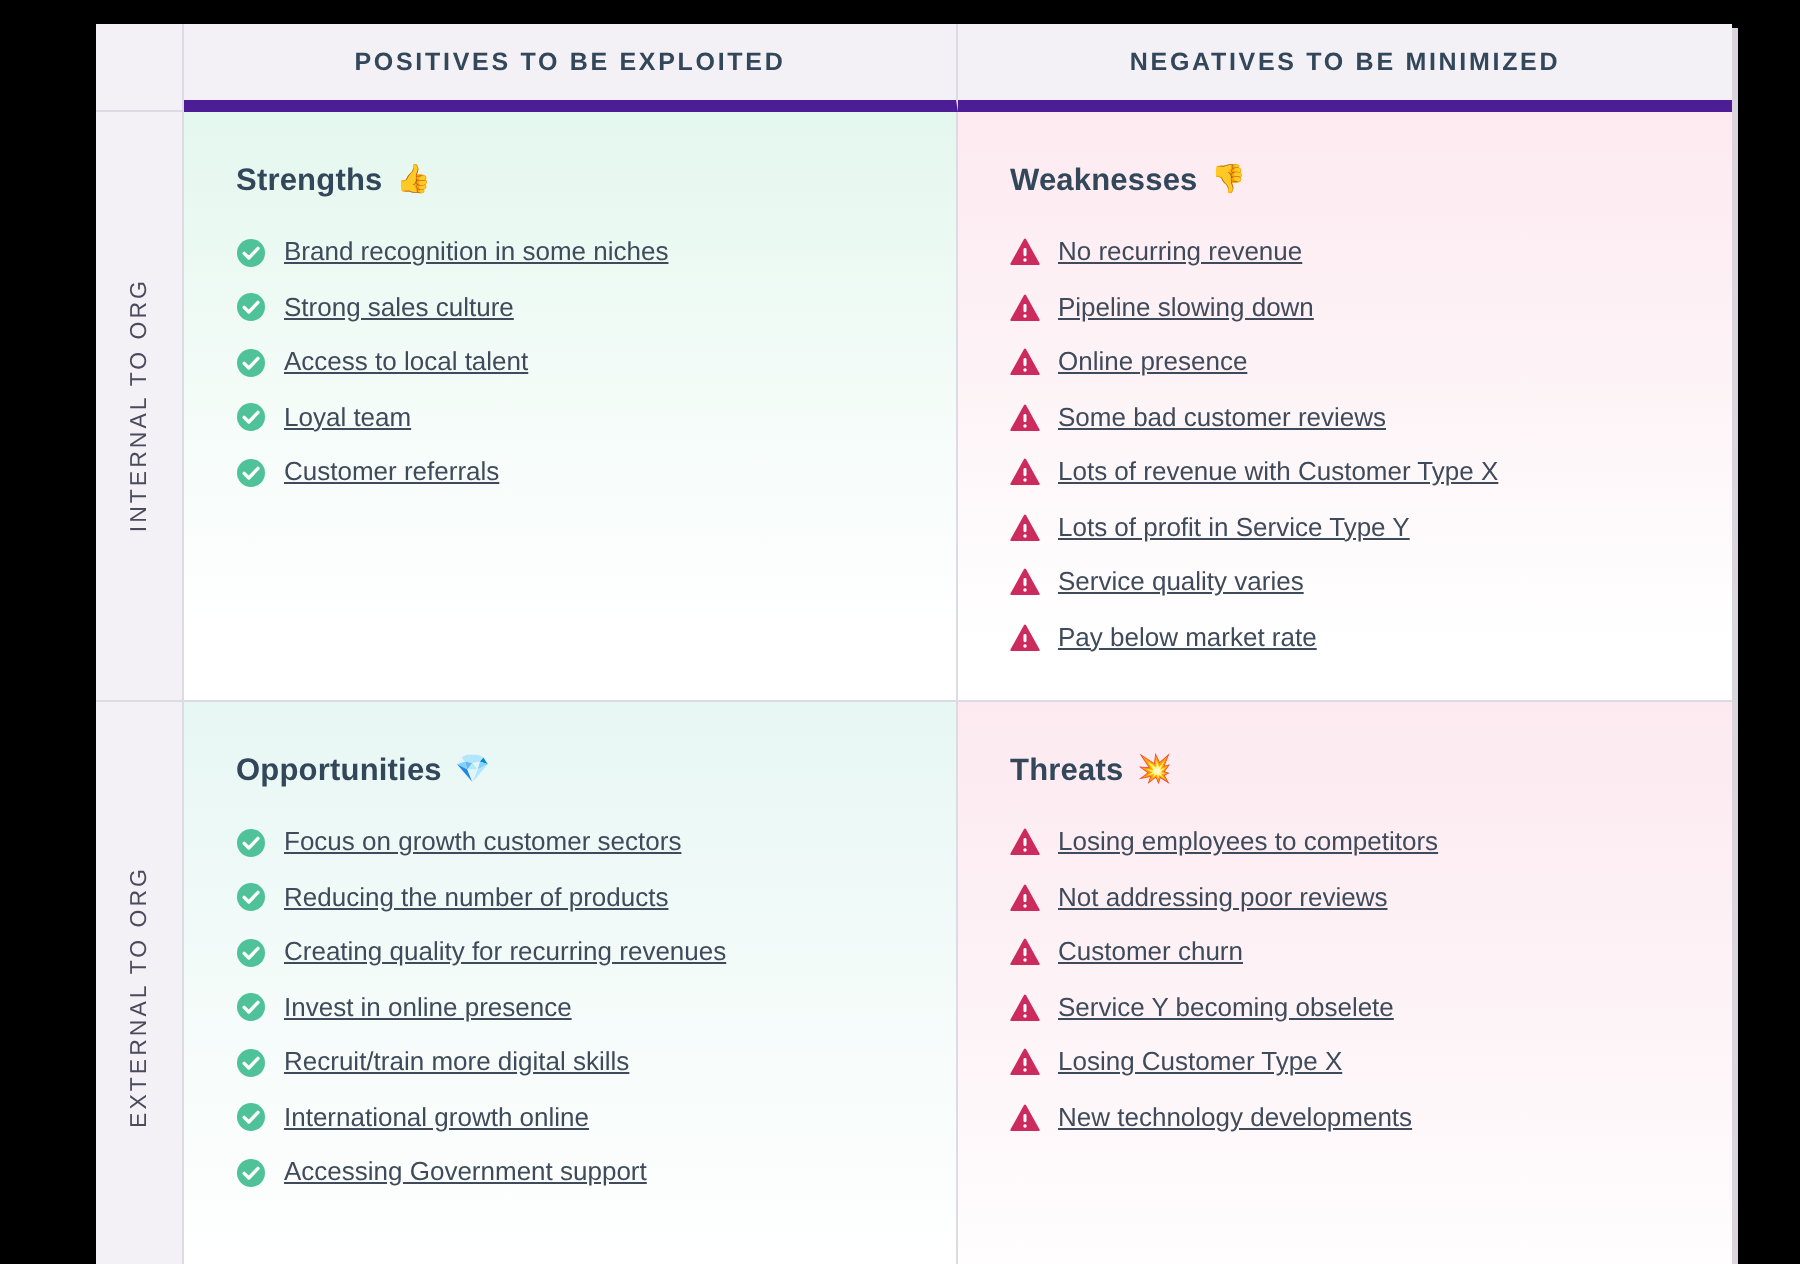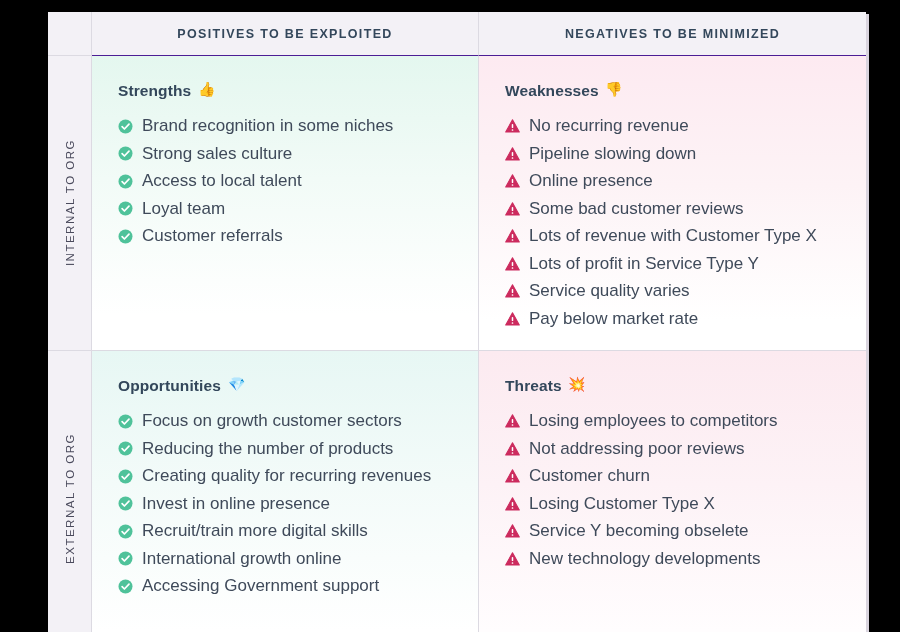--- a/index.html
+++ b/index.html
@@ -27,21 +27,21 @@
 
   
   .corner-cell {
     background: #f3f1f6;
     border-right: 1px solid #dcdae2;
     border-bottom: 1px solid #dcdae2;
   }
 
   .col-header {
     background: #f3f1f6;
-    border-bottom: 1px solid #4c1d95;
+    border-bottom: 6px solid #4c1d95;
     display: flex;
     align-items: center;
     justify-content: center;
   }
   .col-header.with-divider { border-right: 1px solid #dcdae2; }
 
   .col-header-text {
     font-size: 12.5px;
     font-weight: bold;
     letter-spacing: 1.35px;
@@ -101,24 +101,25 @@
 
   .q-list { list-style: none; }
 
   .q-item {
     display: flex;
     align-items: flex-start;
     gap: 9px;
     margin-bottom: 11.5px;
   }
   .q-item-label {
-    font-size: 17px;
+    font-size: 13px;
     color: #3f4a5a;
     line-height: 16px;
     padding-top: 0px;
+    text-decoration: underline;
   }
 
   .icon-wrap {
     flex: 0 0 auto;
     width: 15px;
     height: 16px;
     display: flex;
     align-items: center;
     justify-content: center;
   }
@@ -409,40 +410,40 @@
           <span class="q-item-label">Customer churn</span>
         </li>
         <li class="q-item">
           <span class="icon-wrap">
             <svg width="15" height="14" viewBox="0 0 15 14" aria-hidden="true">
               <path d="M7.5 0.8 L14.3 13 L0.7 13 Z" fill="#cc2b5e" stroke="#cc2b5e" stroke-width="1.1" stroke-linejoin="round"></path>
               <rect x="6.75" y="5" width="1.5" height="4.1" rx="0.7" fill="#ffffff"></rect>
               <circle cx="7.5" cy="11" r="0.85" fill="#ffffff"></circle>
             </svg>
           </span>
+          <span class="q-item-label">Service Y becoming obselete</span>
+        </li>
+        <li class="q-item">
+          <span class="icon-wrap">
+            <svg width="15" height="14" viewBox="0 0 15 14" aria-hidden="true">
+              <path d="M7.5 0.8 L14.3 13 L0.7 13 Z" fill="#cc2b5e" stroke="#cc2b5e" stroke-width="1.1" stroke-linejoin="round"></path>
+              <rect x="6.75" y="5" width="1.5" height="4.1" rx="0.7" fill="#ffffff"></rect>
+              <circle cx="7.5" cy="11" r="0.85" fill="#ffffff"></circle>
+            </svg>
+          </span>
           <span class="q-item-label">Losing Customer Type X</span>
         </li>
         <li class="q-item">
           <span class="icon-wrap">
             <svg width="15" height="14" viewBox="0 0 15 14" aria-hidden="true">
               <path d="M7.5 0.8 L14.3 13 L0.7 13 Z" fill="#cc2b5e" stroke="#cc2b5e" stroke-width="1.1" stroke-linejoin="round"></path>
               <rect x="6.75" y="5" width="1.5" height="4.1" rx="0.7" fill="#ffffff"></rect>
               <circle cx="7.5" cy="11" r="0.85" fill="#ffffff"></circle>
             </svg>
           </span>
-          <span class="q-item-label">Service Y becoming obselete</span>
-        </li>
-        <li class="q-item">
-          <span class="icon-wrap">
-            <svg width="15" height="14" viewBox="0 0 15 14" aria-hidden="true">
-              <path d="M7.5 0.8 L14.3 13 L0.7 13 Z" fill="#cc2b5e" stroke="#cc2b5e" stroke-width="1.1" stroke-linejoin="round"></path>
-              <rect x="6.75" y="5" width="1.5" height="4.1" rx="0.7" fill="#ffffff"></rect>
-              <circle cx="7.5" cy="11" r="0.85" fill="#ffffff"></circle>
-            </svg>
-          </span>
           <span class="q-item-label">New technology developments</span>
         </li>
       </ul>
   </div>
 
 </div>
 
 <div id="card-edge"></div>
 
 </body></html>

